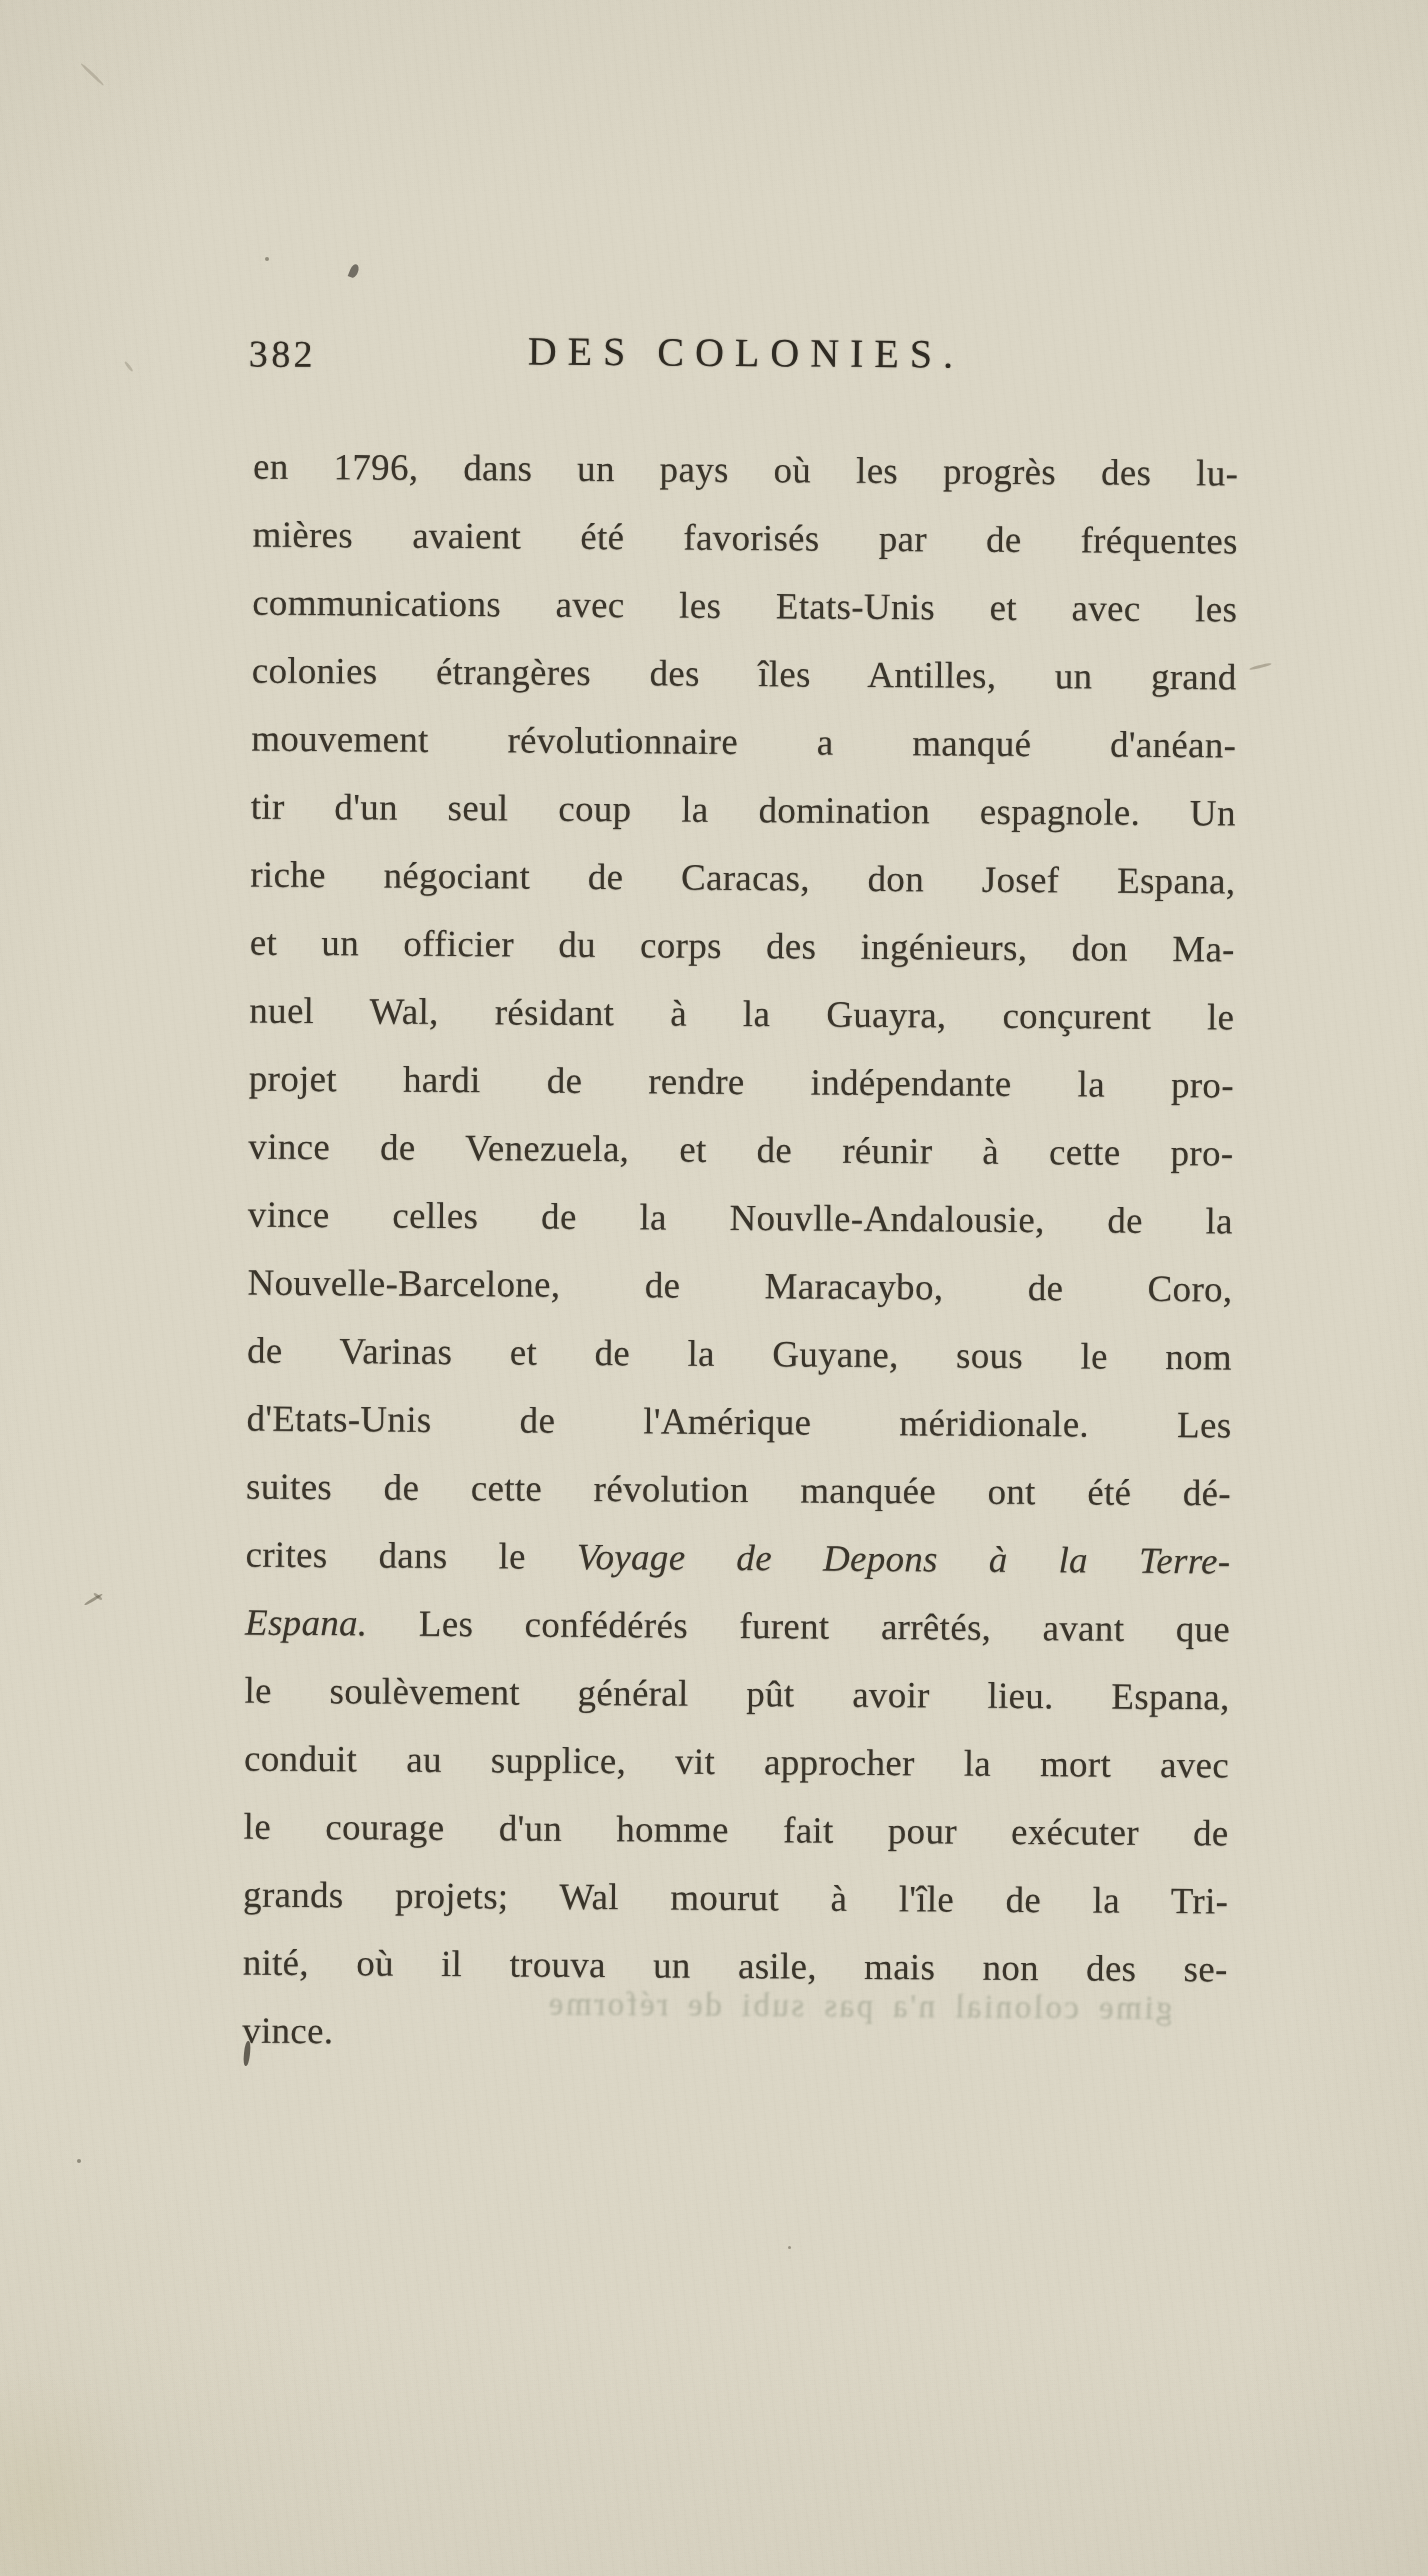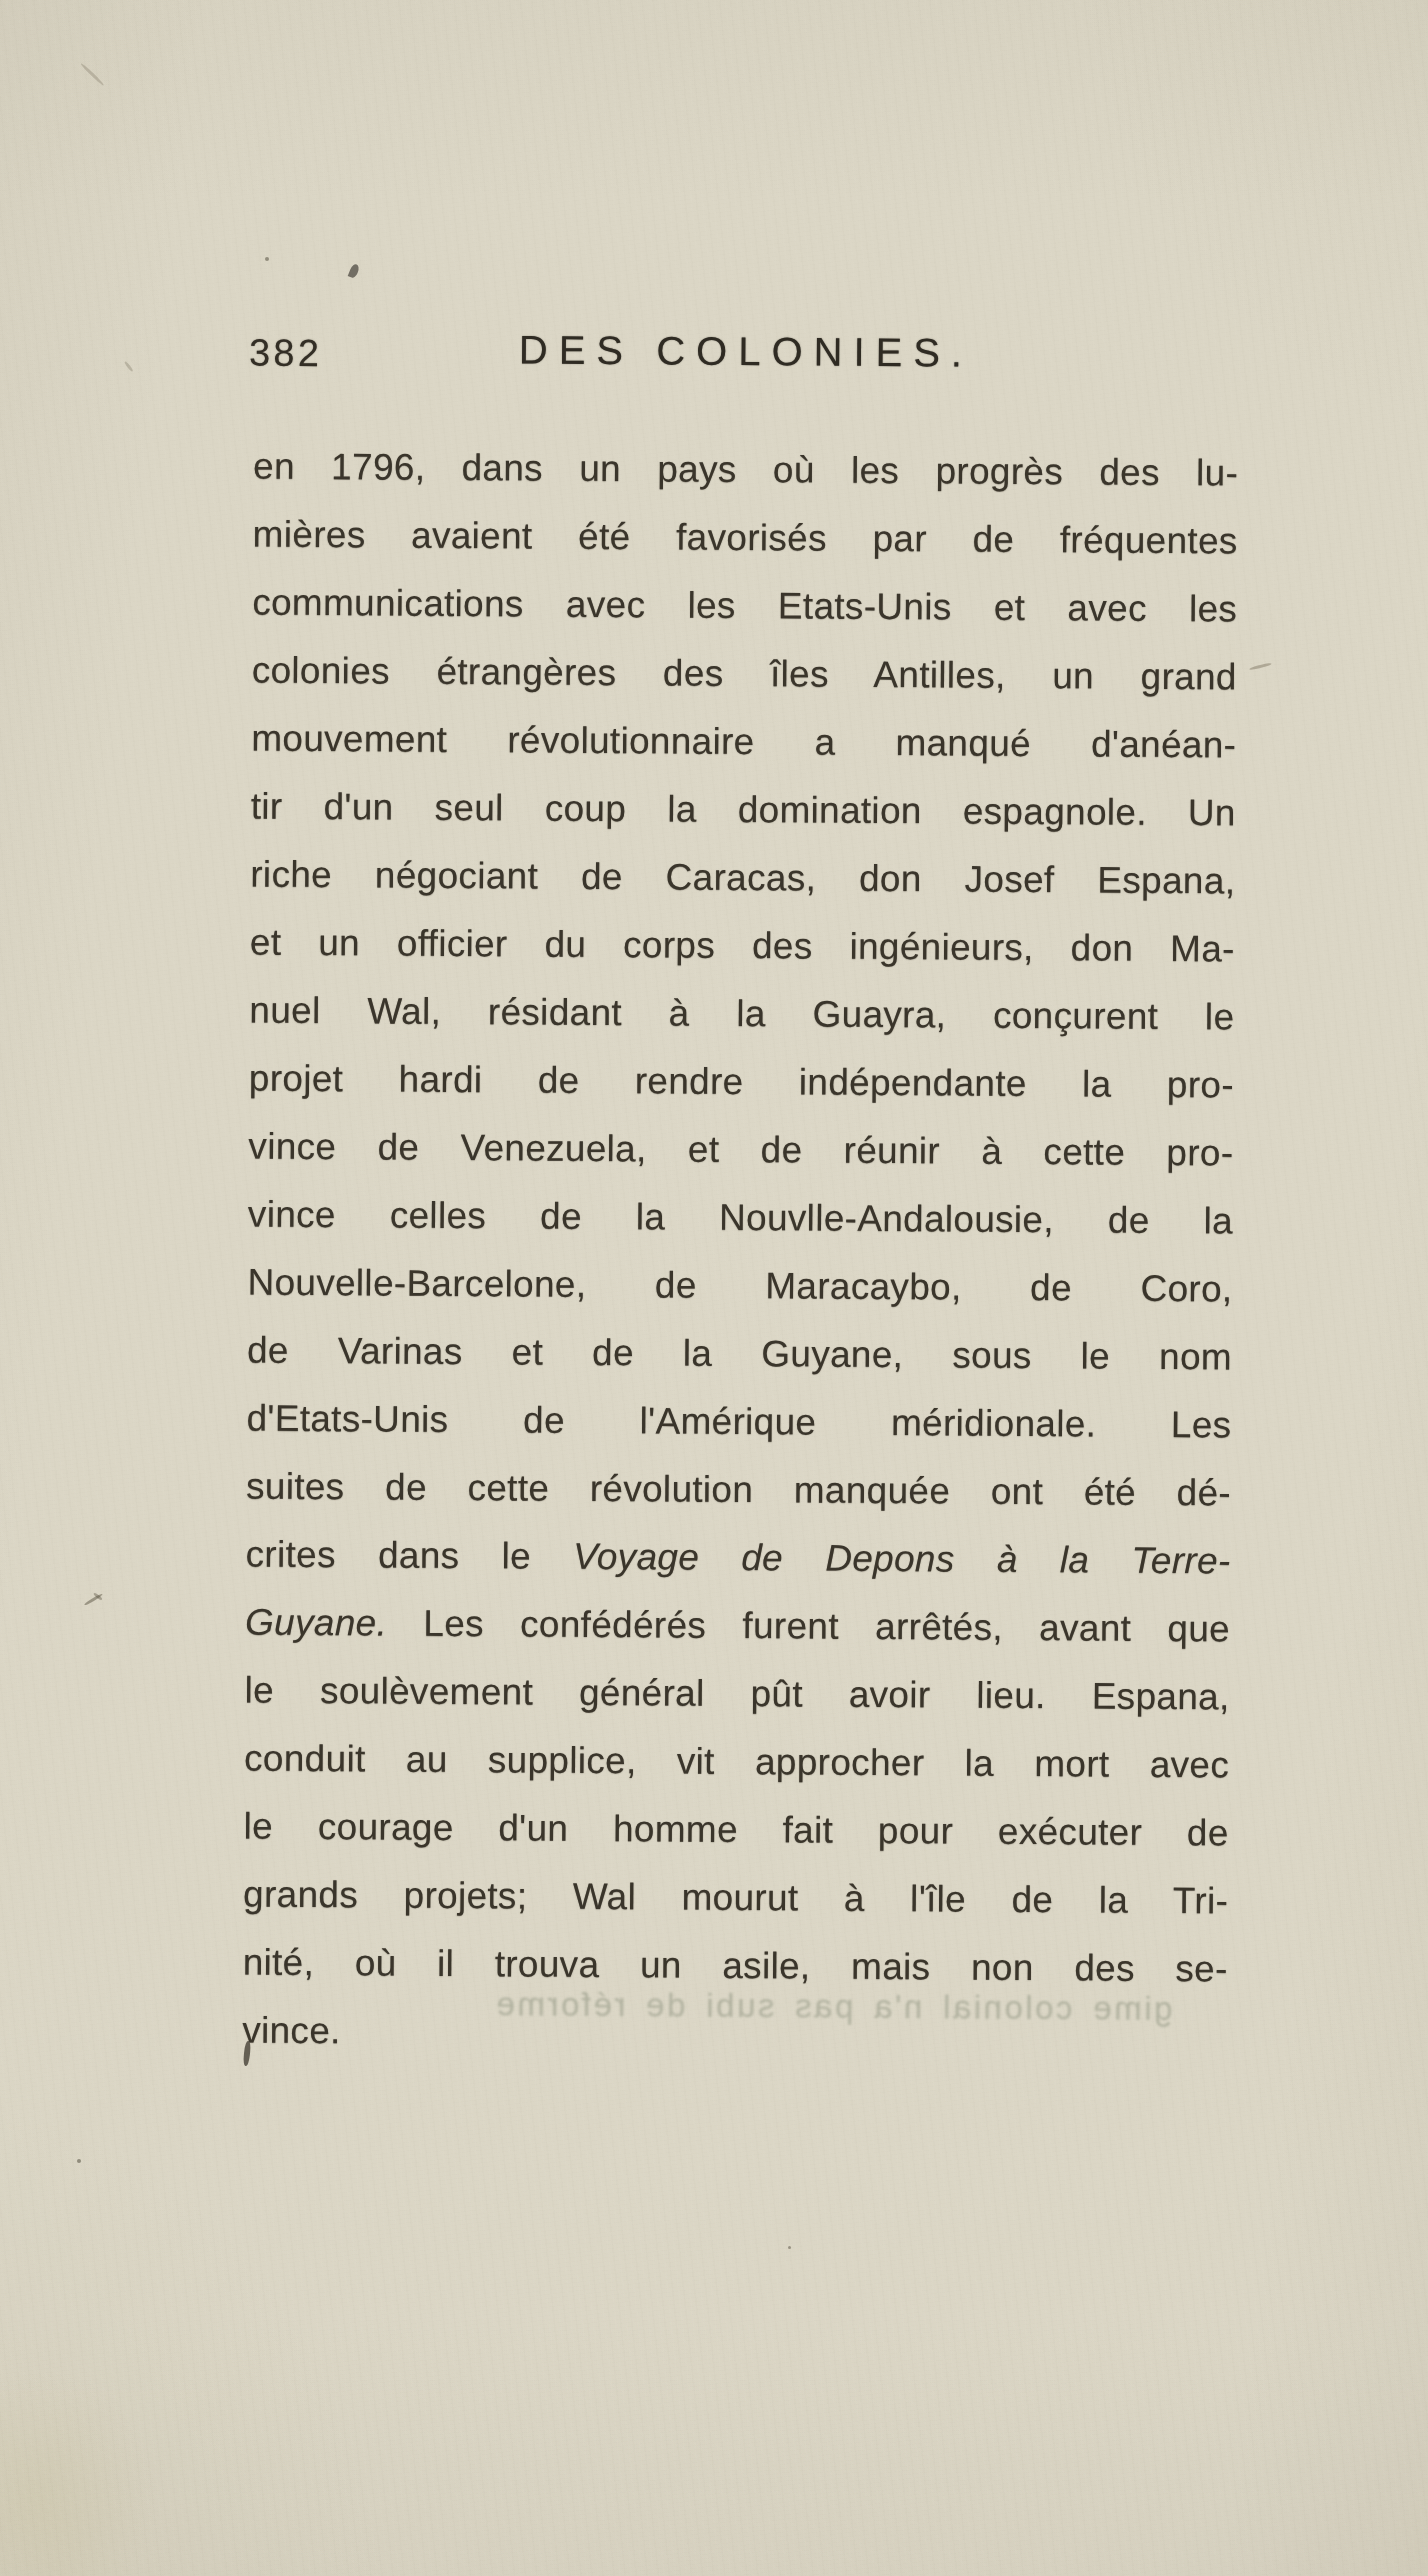--- a/index.html
+++ b/index.html
@@ -1,18 +1,18 @@
 <!DOCTYPE html>
 <html style="font-size:13.3px"><head>
 <meta charset="utf-8">
 <style>
   html,body{margin:0;padding:0;background:#d9d4c3;}
   .page{
     position:relative;width:1428px;height:2576px;overflow:hidden;
-    font-family:Liberation Sans, sans-serif;color:#3a352b;
+    font-family:Liberation Serif, serif;color:#3a352b;
     background-color:#dad5c4;
     background-image:
       radial-gradient(ellipse 140% 120% at 52% 46%, rgba(248,246,238,0.06), rgba(0,0,0,0) 62%),
       radial-gradient(ellipse 60% 40% at -5% 103%, rgba(150,140,95,0.08), rgba(0,0,0,0) 55%),
       radial-gradient(ellipse 50% 35% at 104% -4%, rgba(130,120,90,0.05), rgba(0,0,0,0) 60%),
       radial-gradient(ellipse 8% 5% at 3% 97%, rgba(180,170,110,0.12), rgba(0,0,0,0) 100%),
       linear-gradient(97deg, rgba(120,108,84,0.05), rgba(0,0,0,0) 12%, rgba(0,0,0,0) 88%, rgba(120,108,84,0.06)),
       linear-gradient(0deg, rgba(120,108,84,0.05), rgba(0,0,0,0) 10%, rgba(0,0,0,0) 92%, rgba(125,115,90,0.04));
   }
   .texture{
@@ -81,21 +81,21 @@
       <div class="ln"><span>et un officier du corps des ingénieurs, don Ma-</span></div>
       <div class="ln"><span>nuel Wal, résidant à la Guayra, conçurent le</span></div>
       <div class="ln"><span>projet hardi de rendre indépendante la pro-</span></div>
       <div class="ln"><span>vince de Venezuela, et de réunir à cette pro-</span></div>
       <div class="ln"><span>vince celles de la Nouvlle-Andalousie, de la</span></div>
       <div class="ln"><span>Nouvelle-Barcelone, de Maracaybo, de Coro,</span></div>
       <div class="ln"><span>de Varinas et de la Guyane, sous le nom</span></div>
       <div class="ln"><span>d'Etats-Unis de l'Amérique méridionale. Les</span></div>
       <div class="ln"><span>suites de cette révolution manquée ont été dé-</span></div>
       <div class="ln"><span>crites dans le </span><i class="it">Voyage de Depons à la Terre-</i></div>
-      <div class="ln"><i class="it">Guyane.</i><span> Les confédérés furent arrêtés, avant que</span></div>
+      <div class="ln"><i class="it">Espana.</i><span> Les confédérés furent arrêtés, avant que</span></div>
       <div class="ln"><span>le soulèvement général pût avoir lieu. Espana,</span></div>
       <div class="ln"><span>conduit au supplice, vit approcher la mort avec</span></div>
       <div class="ln"><span>le courage d'un homme fait pour exécuter de</span></div>
       <div class="ln"><span>grands projets; Wal mourut à l'île de la Tri-</span></div>
       <div class="ln"><span>nité, où il trouva un asile, mais non des se-</span></div>
       <div class="ln last"><span>vince.</span></div>
     </div>
 
     <div class="ghost">gime colonial n'a pas subi de réforme</div>
   </div>

